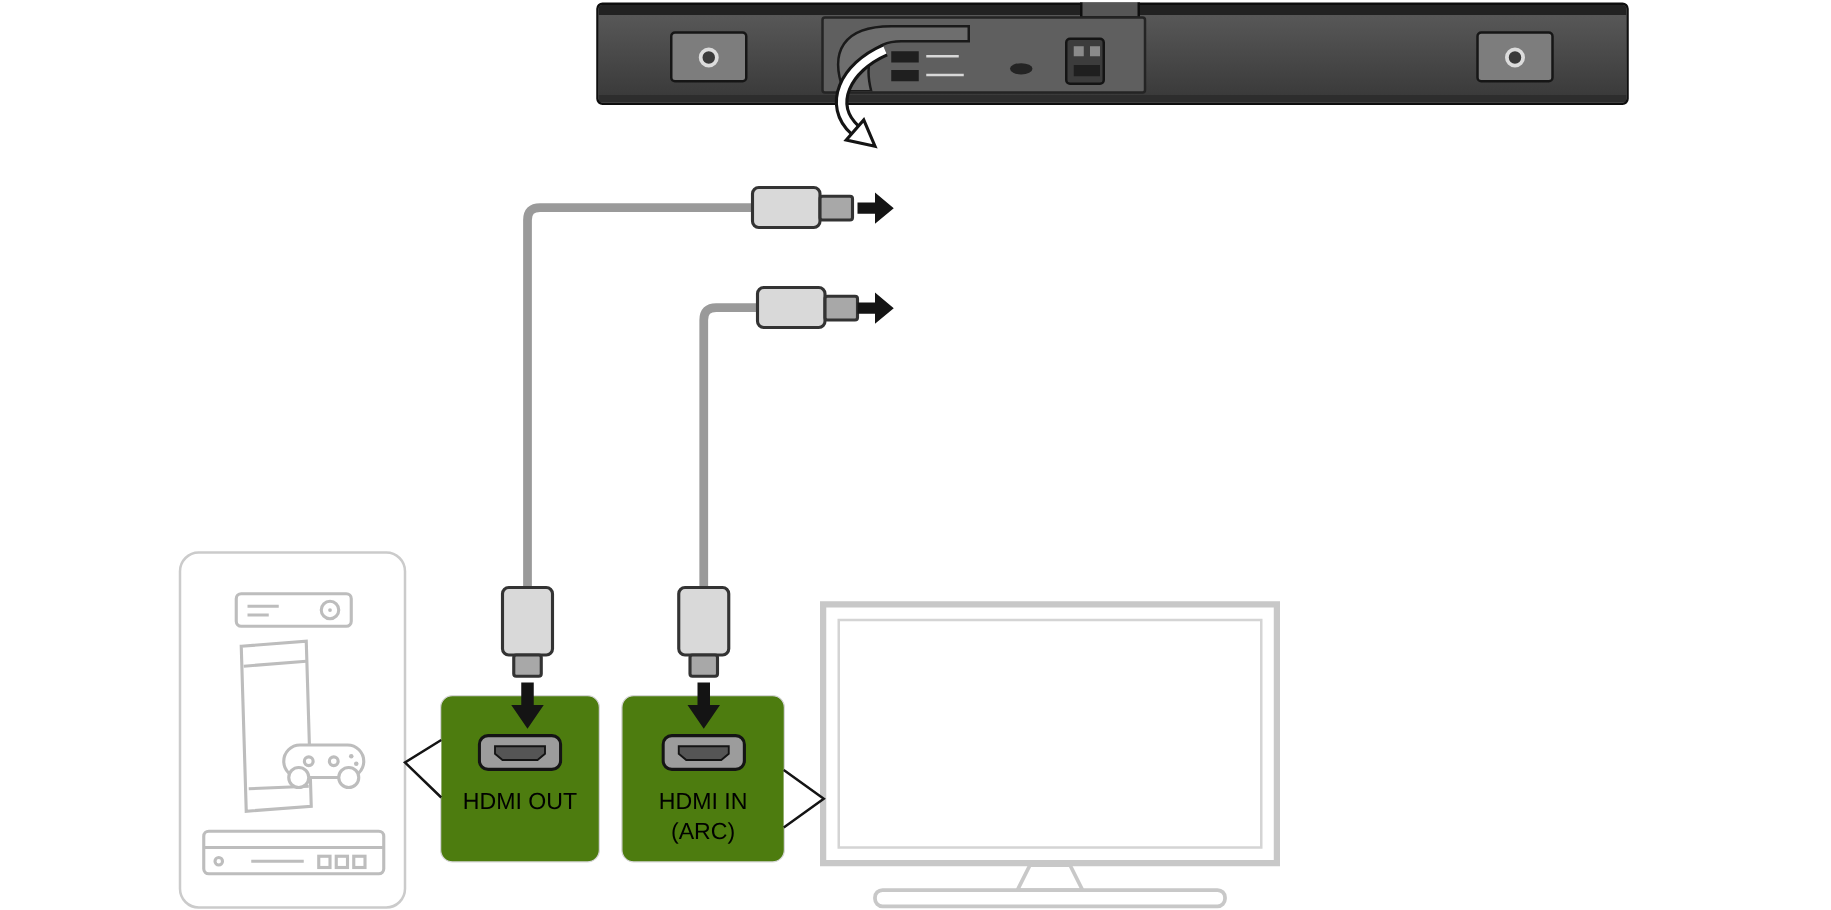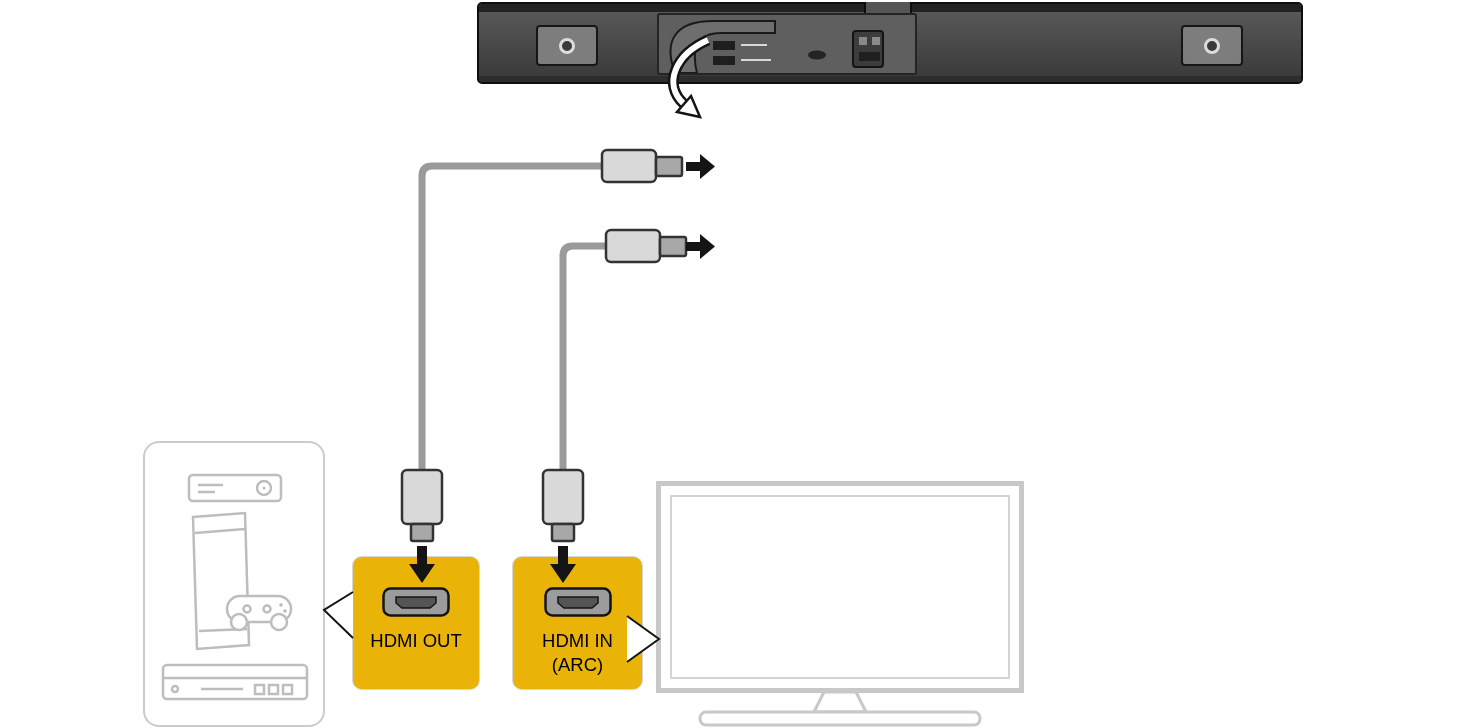--- a/index.html
+++ b/index.html
@@ -71,25 +71,25 @@
     position: absolute; left: 70px;
     font-weight: 700; font-size: 19px; line-height: 1.26; color: #101010;
     letter-spacing: 0.2px; white-space: nowrap;
   }
   .cl1 { top: 38px; }
   .cl2 { top: 112px; }
 
   
   .pbox {
     position: absolute; top: 556px; height: 134px;
-    background: #eab308; border: 1.5px solid #d6d6d6; border-radius: 10px;
+    background: #4d7c0f; border: 1.5px solid #d6d6d6; border-radius: 10px;
     box-sizing: border-box; display: flex; flex-direction: column; align-items: center;
   }
   .pbox-out { left: 352px; width: 128px; }
-  .pbox-in  { left: 512px; width: 131px; }
+  .pbox-in  { left: 497px; width: 131px; }
   .pbox .socket { margin-top: 30px; }
   .plabel {
     margin-top: 12px; font-weight: 400; font-size: 18.5px; line-height: 1.28;
     color: #000; text-align: center; white-space: nowrap;
   }
 
   
   .devices {
     position: absolute; left: 143px; top: 441px; width: 182px; height: 286px;
     background: #fff; border: 2.5px solid #cbcbcb; border-radius: 16px;

